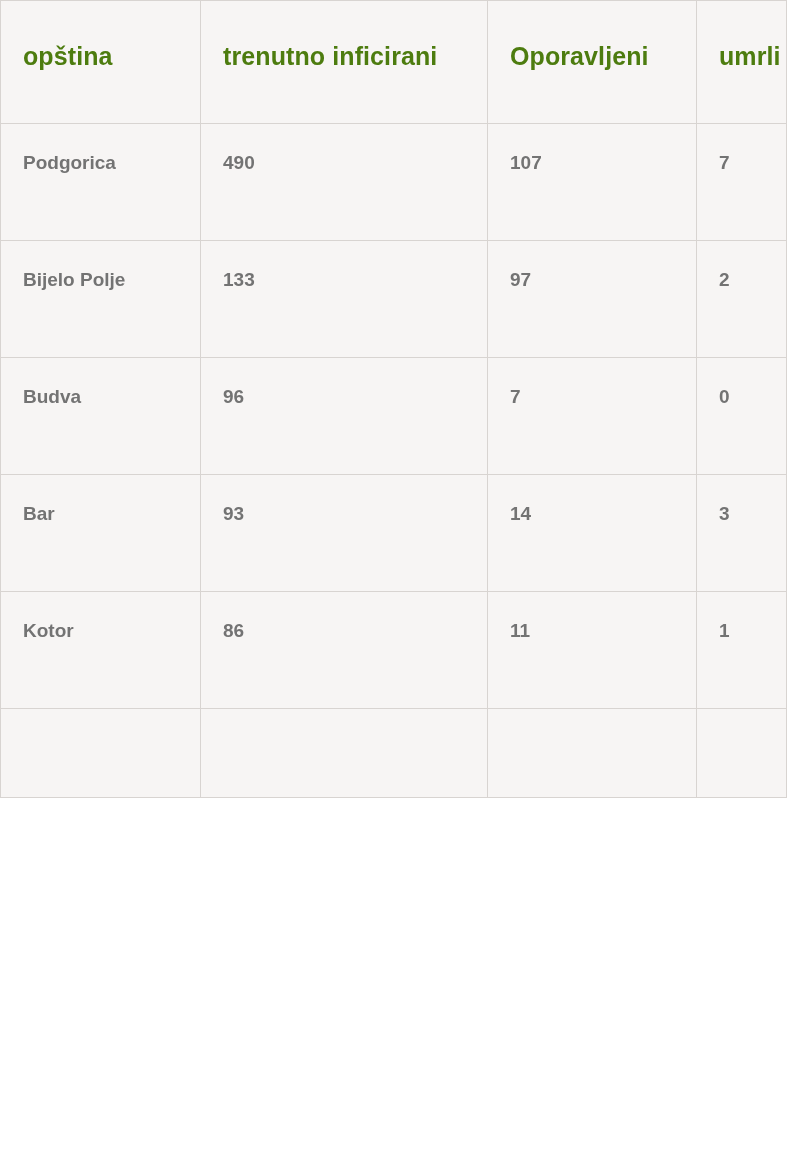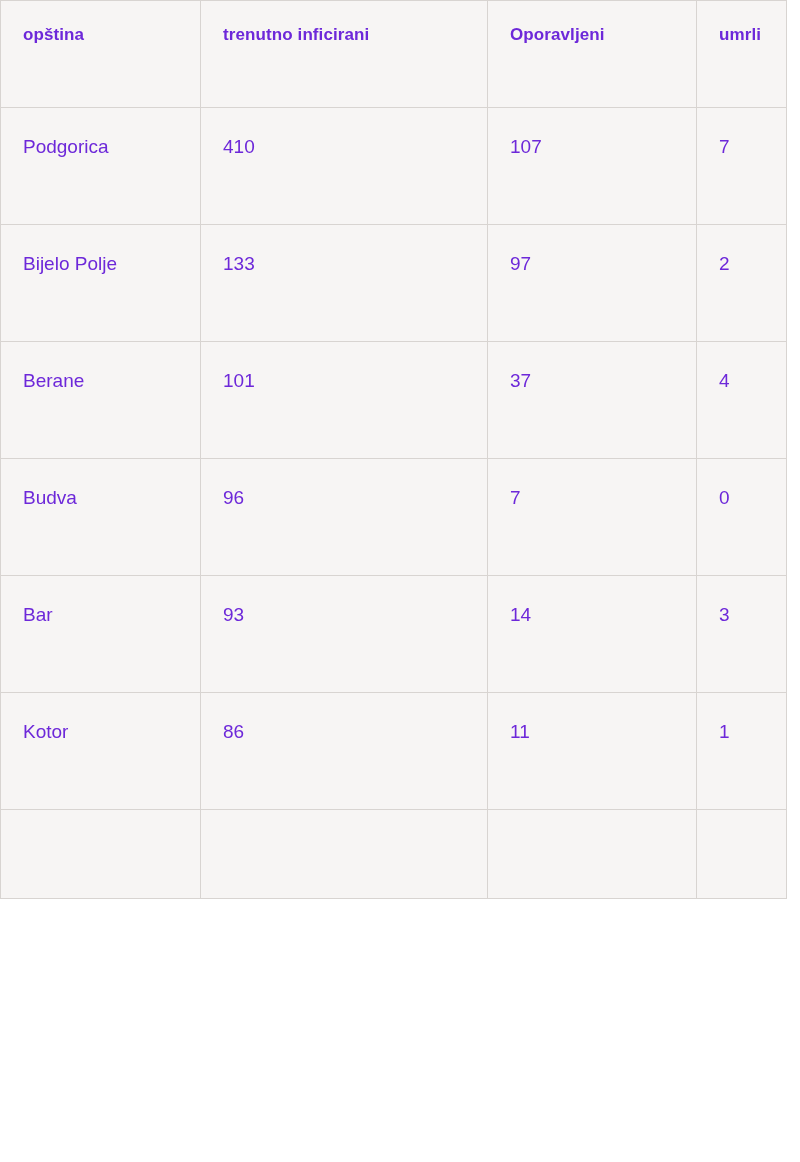--- a/index.html
+++ b/index.html
@@ -40,31 +40,31 @@
     vertical-align: top;
     padding: 28px 0 0 22px;
     background: #f7f5f4;
   }
   table.data-table th:first-child,
   table.data-table td:first-child {
     border-left: 1px solid #d8d4d1;
   }
   table.data-table thead th {
     height: 82px;
-    font-size: 17px;
+    font-size: 25px;
     font-weight: bold;
-    color: #6d28d9;
-    padding-top: 24px;
+    color: #4d7c0f;
+    padding-top: 40px;
     letter-spacing: 0.1px;
   }
   table.data-table tbody td {
     height: 88px;
     font-size: 19px;
-    font-weight: normal;
-    color: #6d28d9;
+    font-weight: bold;
+    color: #737373;
     padding-top: 28px;
   }
   table.data-table tbody tr:last-child td {
     height: 60px;
   }
   .cell-text {
     display: block;
     line-height: 1.2;
     white-space: nowrap;
   }
@@ -95,55 +95,41 @@
           <span class="cell-text">umrli</span>
         </th>
       </tr>
     </thead>
     <tbody>
       <tr>
         <td>
             <span class="cell-text">Podgorica</span>
           </td>
         <td>
-            <span class="cell-text">410</span>
+            <span class="cell-text">490</span>
           </td>
         <td>
             <span class="cell-text">107</span>
           </td>
         <td>
             <span class="cell-text">7</span>
           </td>
       </tr>
       <tr>
         <td>
             <span class="cell-text">Bijelo Polje</span>
           </td>
         <td>
             <span class="cell-text">133</span>
           </td>
         <td>
             <span class="cell-text">97</span>
           </td>
         <td>
             <span class="cell-text">2</span>
-          </td>
-      </tr>
-      <tr>
-        <td>
-            <span class="cell-text">Berane</span>
-          </td>
-        <td>
-            <span class="cell-text">101</span>
-          </td>
-        <td>
-            <span class="cell-text">37</span>
-          </td>
-        <td>
-            <span class="cell-text">4</span>
           </td>
       </tr>
       <tr>
         <td>
             <span class="cell-text">Budva</span>
           </td>
         <td>
             <span class="cell-text">96</span>
           </td>
         <td>

